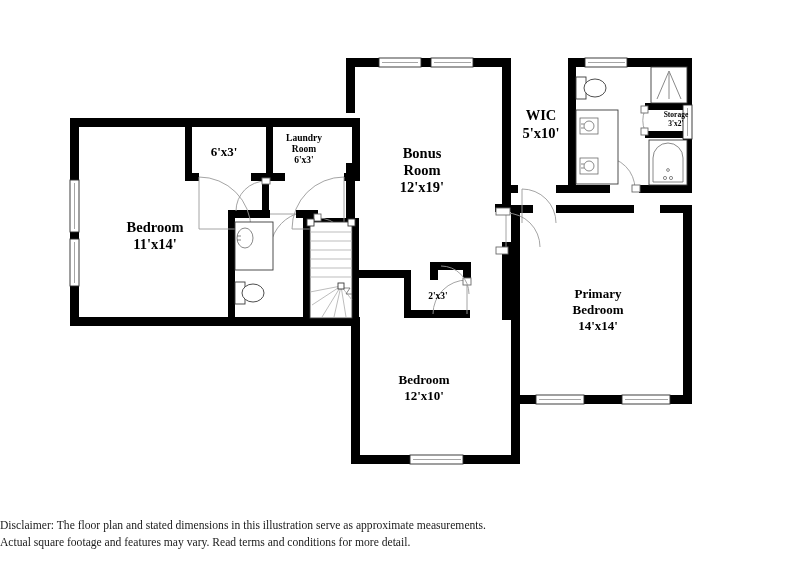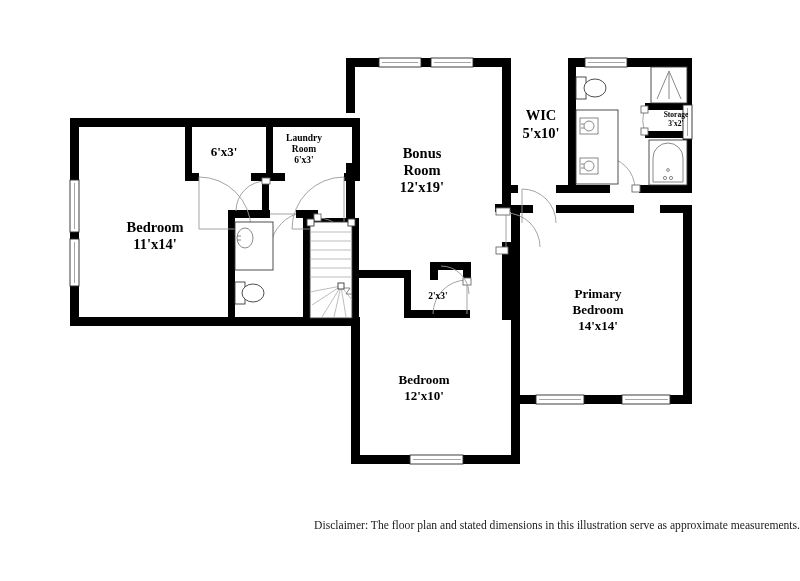--- a/index.html
+++ b/index.html
@@ -69,21 +69,21 @@
   .stair-tread {
     stroke: #b5b5b5;
     stroke-width: 0.9;
     fill: none;
   }
   .disclaimer {
     position: absolute;
     left: 0;
     top: 518px;
     width: 800px;
-    text-align: right;
+    text-align: left;
     font-family: "Liberation Serif", serif;
     font-size: 11.6px;
     color: #1a1a1a;
     line-height: 1.45;
   }
   .disclaimer div { white-space: nowrap; }
 </style>
 </head>
 <body>
 
@@ -423,13 +423,14 @@
       <text class="room-label label-md" x="424" y="400">12'x10'</text>
     </g>
 
   </g>
 
 </svg>
 </div>
 
 <div class="disclaimer">
   <div>Disclaimer: The floor plan and stated dimensions in this illustration serve as approximate measurements.</div>
+  <div>Actual square footage and features may vary. Read terms and conditions for more detail.</div>
 </div>
 
 </body></html>

